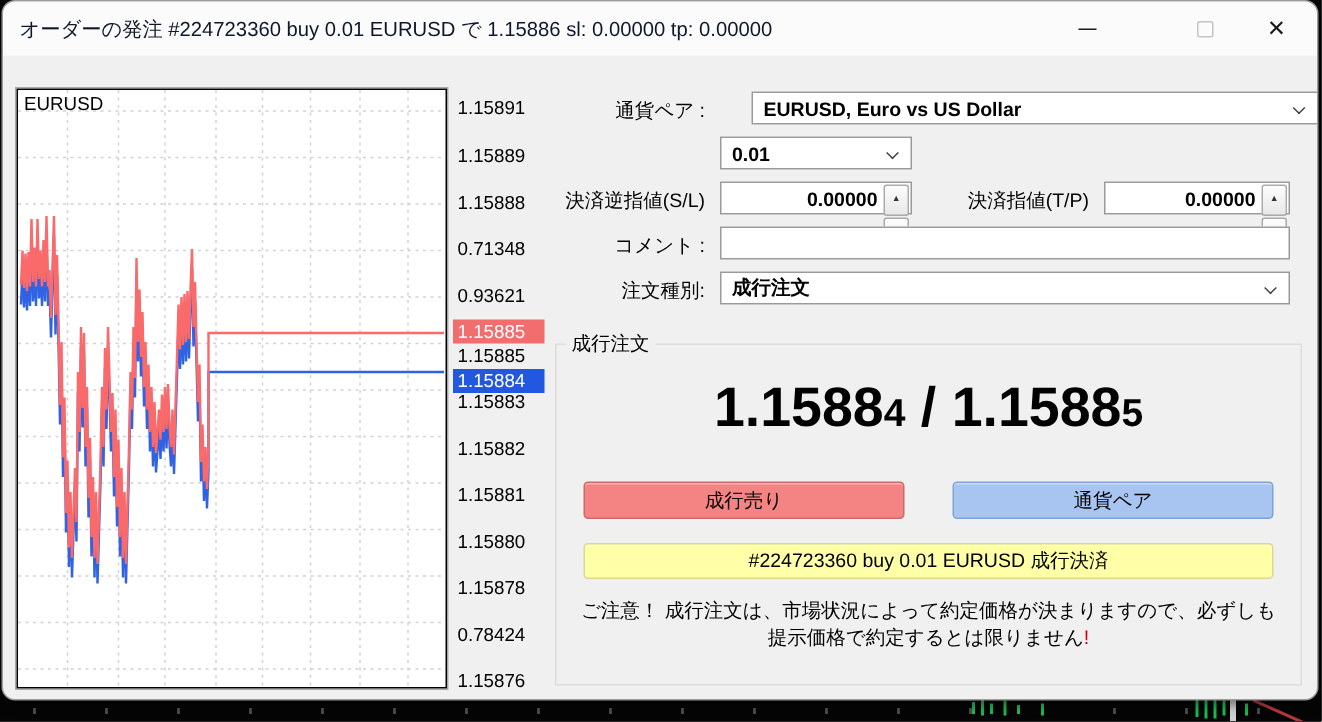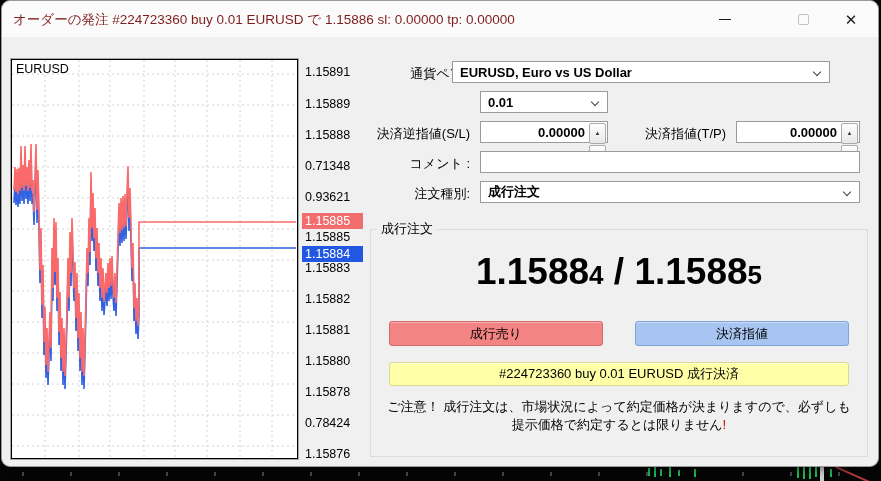--- a/index.html
+++ b/index.html
@@ -11,21 +11,21 @@
   .bg-ticks{position:absolute;left:0;top:12px;width:881px;height:4px;
     background:repeating-linear-gradient(90deg,transparent 0 22px,#4a4a4a 22px 24px,transparent 24px 48px);}
   .bg-vline{position:absolute;top:6px;width:4px;height:15px;background:#cfcfcf;}
   .bg-candle{position:absolute;width:2px;background:#1db954;}
   .bg-redline{position:absolute;width:70px;height:2px;background:#b03a3a;transform:rotate(24deg);transform-origin:left top;}
 
   
   .window{position:absolute;left:1px;top:0;width:878px;height:467px;background:#f0f0f0;
     border:1px solid #9b9b9b;border-radius:9px;box-shadow:0 2px 8px rgba(0,0,0,.5);overflow:hidden;}
   .titlebar{position:absolute;left:0;top:0;width:100%;height:36px;background:#fbfbfb;border-radius:9px 9px 0 0;}
-  .title-text{position:absolute;left:11px;top:10px;font-size:13.5px;color:#7f1d1d;white-space:nowrap;}
+  .title-text{position:absolute;left:11px;top:10px;font-size:13.5px;color:#0f172a;white-space:nowrap;}
   .winbtn{position:absolute;top:4px;width:46px;height:29px;display:flex;align-items:center;justify-content:center;background:transparent;border:none;cursor:default;}
   .min-glyph{display:block;width:12px;height:0;border-top:1.6px solid #1a1a1a;}
   .max-glyph{display:block;width:11px;height:11px;border:1.4px solid #c3c3c3;border-radius:2px;}
   .close-glyph{font-size:15px;color:#1a1a1a;line-height:1;}
 
   
   .chart-panel{position:absolute;left:8px;top:57px;width:289px;height:402px;border:1px solid #a8a8a8;background:#fff;}
   .chart-inner{position:absolute;inset:0;border:1px solid #000;background:#fff;overflow:hidden;}
   .chart-symbol{position:absolute;left:4px;top:2px;font-size:12.5px;color:#000;z-index:3;}
   .chart-inner svg{position:absolute;left:0;top:0;}
@@ -145,21 +145,21 @@
         <div class="axis-label" style="top: 260px;">1.15883</div>
         <div class="axis-label" style="top: 291px;">1.15882</div>
         <div class="axis-label" style="top: 322px;">1.15881</div>
         <div class="axis-label" style="top: 353px;">1.15880</div>
         <div class="axis-label" style="top: 384px;">1.15878</div>
         <div class="axis-label" style="top: 415px;">0.78424</div>
         <div class="axis-label" style="top: 446px;">1.15876</div>
       </div>
 
     <span class="frm-label" style="left:330px;top:64px;width:138px;">通貨ペア :</span>
-    <div class="field combo" style="left:450px;top:60px;width:378px;">
+    <div class="field combo" style="left:499px;top:60px;width:378px;">
       <span>EURUSD, Euro vs US Dollar</span>
       <span class="chev"></span>
     </div>
 
     <div class="field combo" style="left:478px;top:90px;width:128px;">
       <span>0.01</span>
       <span class="chev"></span>
     </div>
 
     <span class="frm-label" style="left:330px;top:124px;width:138px;">決済逆指値(S/L)</span>
@@ -192,21 +192,21 @@
     </div>
 
     <div class="groupbox"></div>
     <span class="group-title">成行注文</span>
 
     <div class="bigprice">
       <span class="bp-main">1.1588</span><span class="bp-small">4</span><span class="bp-main"> / </span><span class="bp-main">1.1588</span><span class="bp-small">5</span>
     </div>
 
     <button class="trade-btn sell-btn">成行売り</button>
-    <button class="trade-btn buy-btn">決済指値</button>
+    <button class="trade-btn buy-btn">通貨ペア</button>
     <button class="trade-btn close-btn">#224723360 buy 0.01 EURUSD 成行決済</button>
 
     <div class="notice">
       <span>ご注意！ 成行注文は、市場状況によって約定価格が決まりますので、必ずしも</span><br>
       <span>提示価格で約定するとは限りません</span><span class="excl">!</span>
     </div>
 
   </div>
 </div>
 

